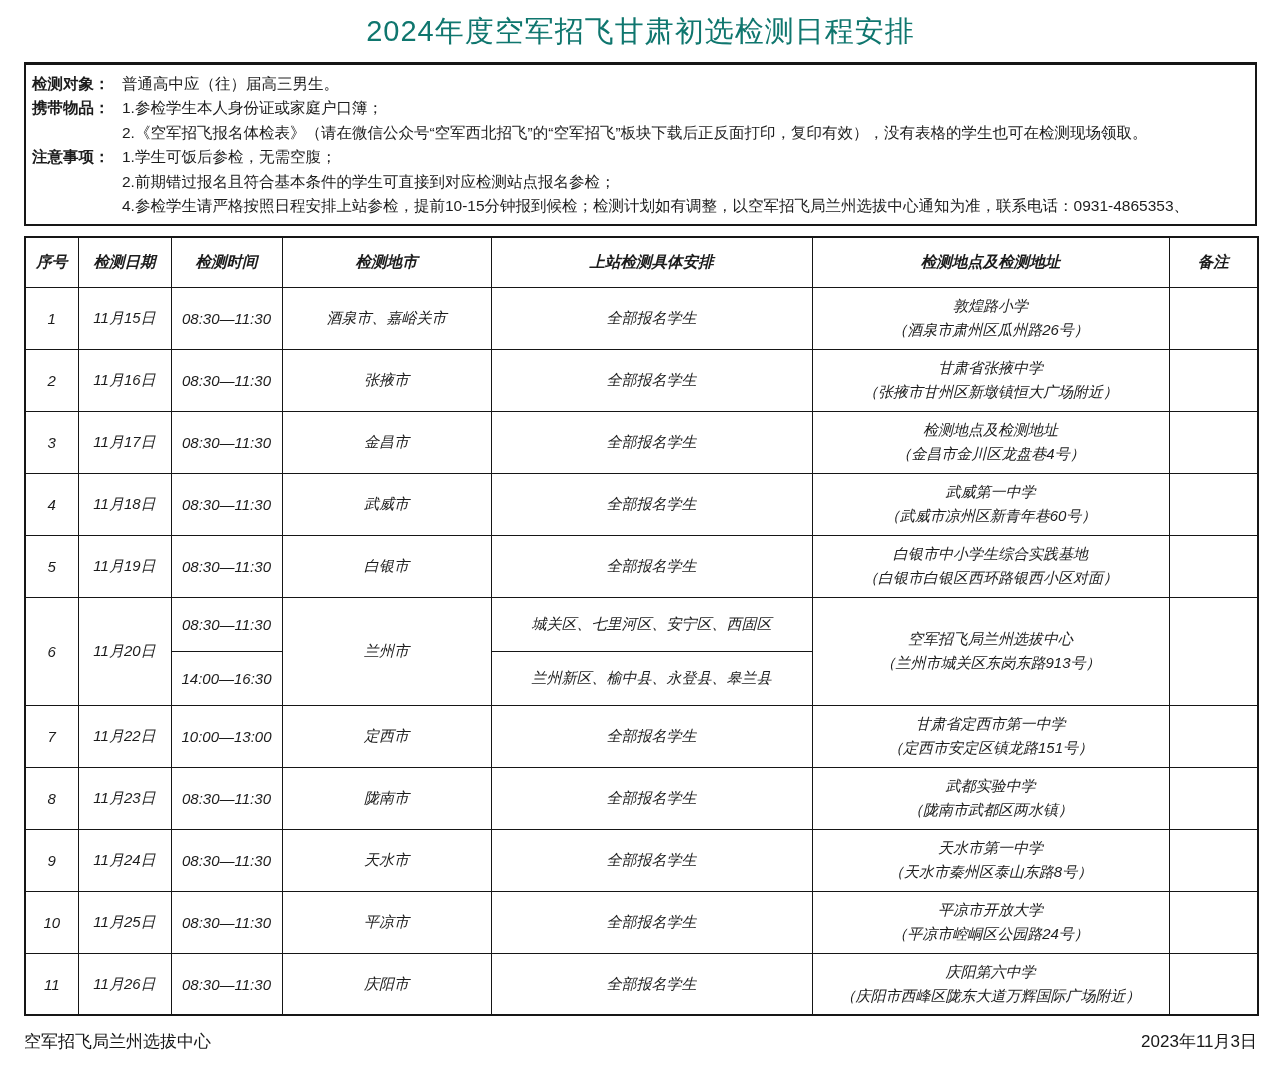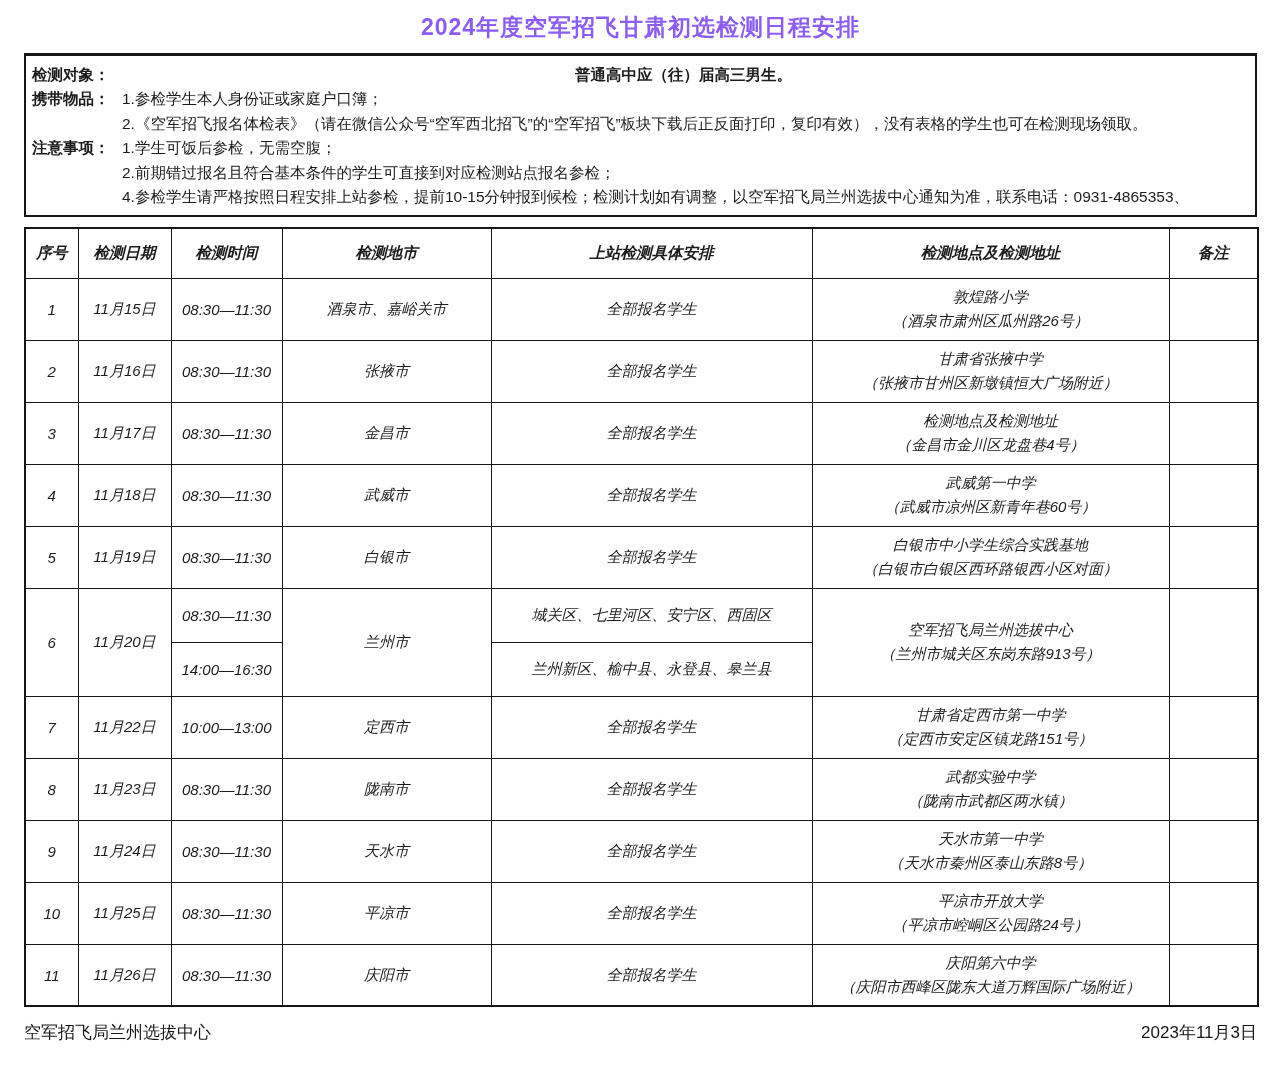--- a/index.html
+++ b/index.html
@@ -6,44 +6,44 @@
   html, body {
     width: 1280px; height: 1083px;
     background: #ffffff;
     font-family: "Liberation Sans", "DejaVu Sans", sans-serif;
     color: #1c1c1c;
   }
   .page { width: 1280px; height: 1083px; padding: 6px 23px 0 24px; overflow: hidden; }
 
   .doc-title {
     text-align: center;
-    font-size: 23px;
-    font-weight: bold;
+    font-size: 29px;
+    font-weight: normal;
     letter-spacing: 1px;
     padding: 6px 0 10px 0;
-    color: #8b5cf6;
+    color: #0f766e;
   }
 
   
   .notes-box {
     border: 2px solid #161616;
     border-top-width: 3px;
     padding: 7px 10px 6px 6px;
     font-size: 15.5px;
     line-height: 24.4px;
   }
   .note-group { display: flex; }
   .note-label {
     flex: 0 0 90px;
     font-weight: bold;
     white-space: nowrap;
   }
   .note-content { flex: 1 1 auto; min-width: 0; }
   .note-line { white-space: nowrap; }
-  .note-line.bold { font-weight: bold; text-align: center; }
+  .note-line.bold { font-weight: normal; }
 
   
   table.schedule {
     margin-top: 10px;
     width: 1233px;
     border-collapse: collapse;
     table-layout: fixed;
     border: 2px solid #161616;
     font-size: 15px;
     font-style: italic;

